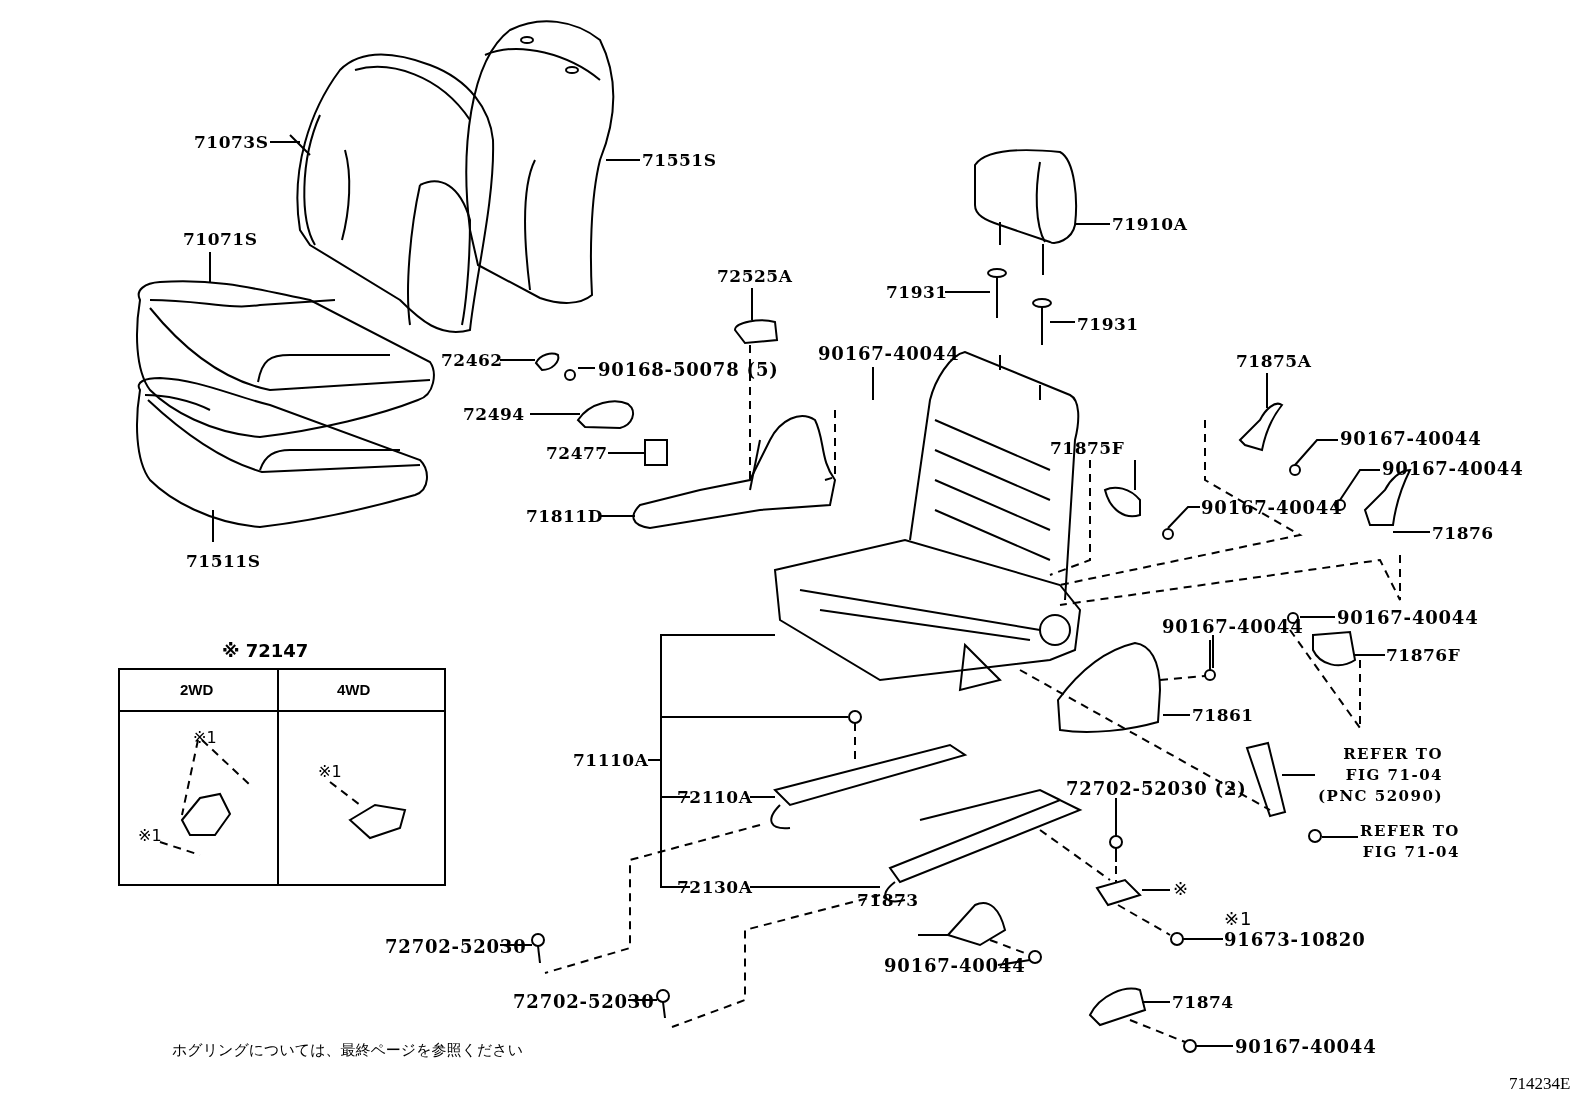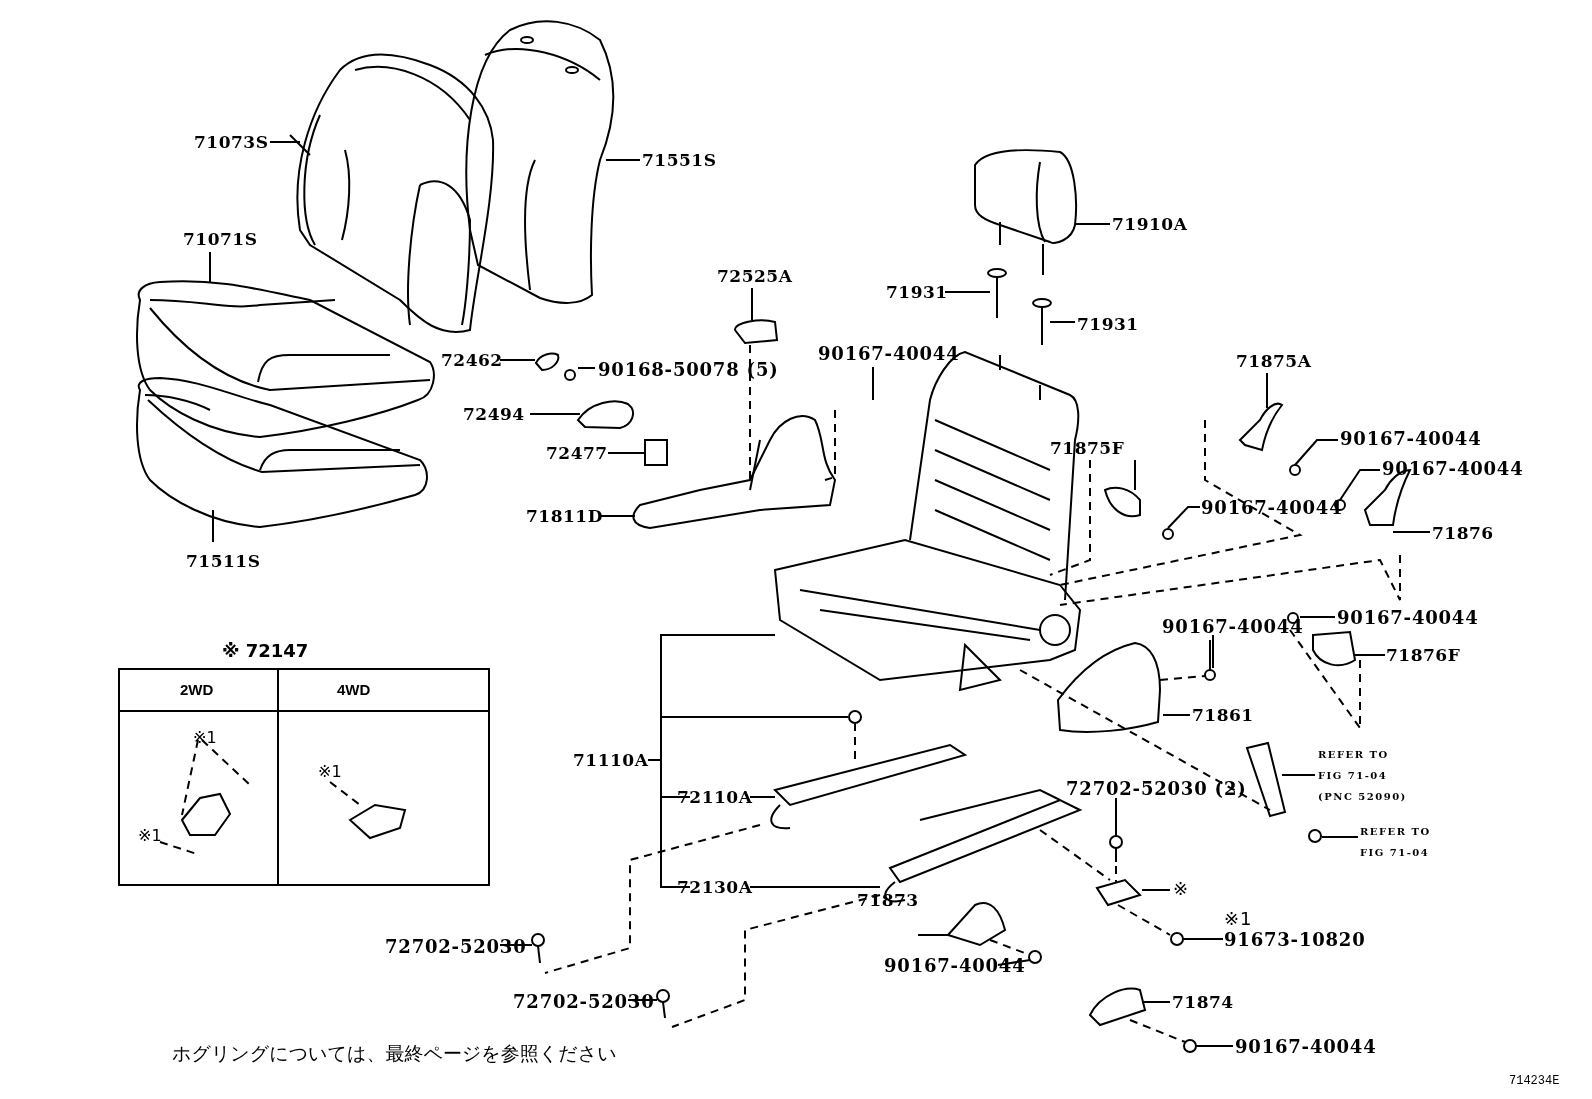--- a/index.html
+++ b/index.html
@@ -2,24 +2,24 @@
 <html><head>
 <meta charset="utf-8">
 <style>
   html, body { margin:0; padding:0; background:#ffffff; }
   body { width:1592px; height:1099px; position:relative; overflow:hidden;
          font-family:"DejaVu Serif", serif; color:#000; }
   #art { position:absolute; left:0; top:0; width:1592px; height:1099px; }
   .lbl { position:absolute; font-family:"DejaVu Serif", serif; font-weight:bold;
          font-size:17px; letter-spacing:0.5px; white-space:nowrap; line-height:1; color:#000; }
   .lbl.sm { font-size:18px; letter-spacing:0.8px; }
-  .lbl.ref { font-size:10px; letter-spacing:1.5px; line-height:21px; }
-  .note { position:absolute; font-family:Liberation Serif, serif; font-size:19px; white-space:nowrap; }
-  .figid { position:absolute; font-family:Liberation Mono, monospace; font-size:12px; white-space:nowrap; }
-  .tbl { position:absolute; left:118px; top:668px; width:372px; height:218px;
+  .lbl.ref { font-size:15px; letter-spacing:1.5px; line-height:21px;text-align:right; }
+  .note { position:absolute; font-family:Liberation Serif, serif; font-size:15px; white-space:nowrap; }
+  .figid { position:absolute; font-family:Liberation Serif, serif; font-size:17px; white-space:nowrap; }
+  .tbl { position:absolute; left:118px; top:668px; width:328px; height:218px;
          border:2px solid #000; box-sizing:border-box; }
   .tbl .hdr { position:absolute; left:0; top:0; width:100%; height:40px; border-bottom:2px solid #000; }
   .tbl .mid { position:absolute; left:157px; top:0; width:0; height:100%; border-left:2px solid #000; }
   .tbl .h2 { position:absolute; top:11px; font-family:"Liberation Sans", sans-serif; font-size:15px; font-weight:bold; }
   .tbl .mk { position:absolute; font-family:"DejaVu Sans", sans-serif; font-size:16px; }
   .tbltitle { position:absolute; left:222px; top:640px; font-family:"DejaVu Sans", sans-serif; font-weight:bold; font-size:18px; }
   svg line, svg path, svg polyline, svg rect, svg ellipse, svg circle { fill:none; stroke:#000; stroke-width:2; }
   .dash { stroke-dasharray:8 6; }
 </style>
 </head>

